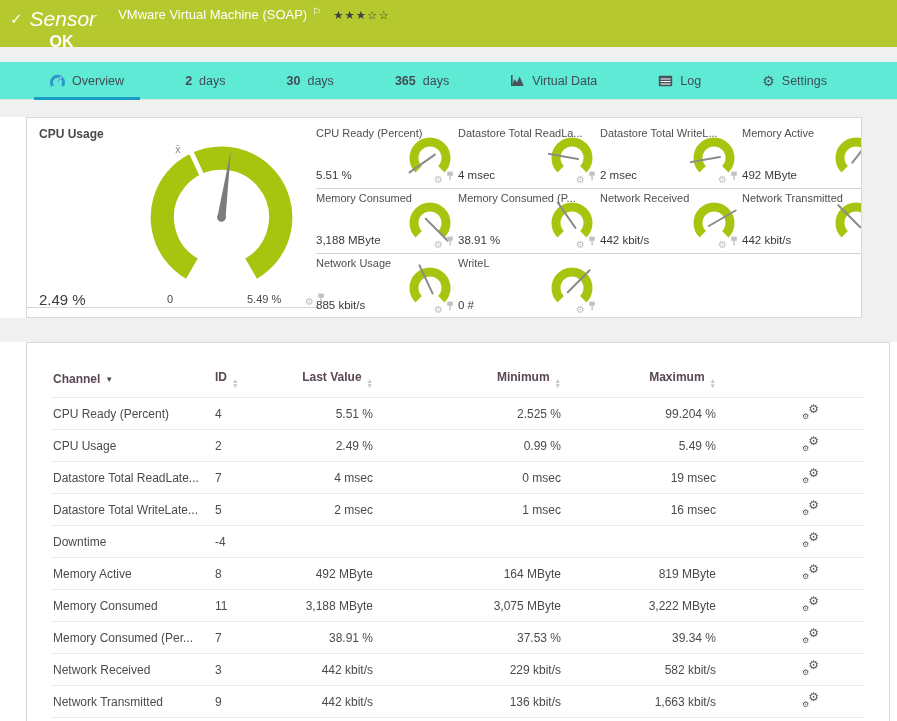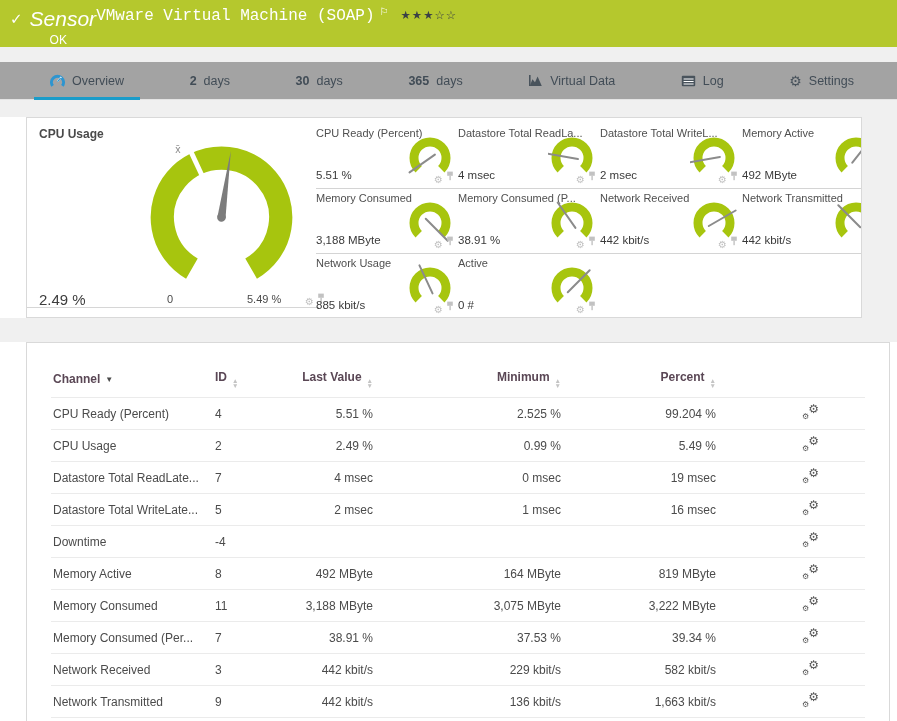--- a/index.html
+++ b/index.html
@@ -5,30 +5,30 @@
   * { margin:0; padding:0; box-sizing:border-box; }
   html,body { background:#fff; }
   body { font-family:"Liberation Sans","DejaVu Sans",sans-serif; }
   .page { position:relative; width:897px; height:721px; overflow:hidden; background:#fff; }
 
   
   .topbar { height:47px; background:#b5c82d; display:flex; align-items:flex-start; padding:7px 0 0 10px; color:#fff; }
   .check { font-size:15px; font-weight:bold; margin:3px 7px 0 0; }
   .trow { display:flex; align-items:flex-start; }
   .tkind { font-style:italic; font-size:21px; }
-  .tname { font-size:16px; margin-left:0;font-family:Liberation Mono, monospace; }
+  .tname { font-size:13px; margin-left:22px; }
   .tflag { font-size:10px; margin-left:5px; margin-top:-1px; cursor:pointer; }
   .tstars { margin-left:12px; font-size:11.5px; letter-spacing:1px; color:#3a4046; margin-top:1px; cursor:pointer; }
-  .tstatus { font-size:12px; font-weight:normal; margin:2px 0 7px 20px; }
+  .tstatus { font-size:16px; font-weight:bold; margin:2px 0 7px 20px; }
 
   .band { background:#f0f0f0; }
   .b1 { height:15px; } .b2 { height:17px; } .b3 { height:24px; }
 
   
-  .tabbar { height:38px; background:#a3a3a3; border-bottom:1px solid #e4e4e4; display:flex; justify-content:space-between; align-items:stretch; padding:0 37px 0 44px; }
+  .tabbar { height:38px; background:#5eead4; border-bottom:1px solid #e4e4e4; display:flex; justify-content:space-between; align-items:stretch; padding:0 64px 0 44px; }
   .tab { position:relative; display:flex; align-items:center; gap:7px; font-size:12.5px; color:#414c56; cursor:pointer; padding:0 6px; white-space:nowrap; }
   .tab .tnum { font-weight:bold; }
   .tab.active:after { content:""; position:absolute; left:-10px; right:-10px; bottom:-1px; height:3px; background:#1a9cc9; }
   .ticon { display:flex; align-items:center; }
 
   
   .gpanel { position:relative; margin-left:26px; width:836px; height:201px; background:#fff; border:1px solid #d9d9d9; overflow:hidden; }
   .gtitle { position:absolute; top:9px; left:12px; font-size:12px; font-weight:bold; color:#4a4a4a; }
   .bigsvg { position:absolute; left:112px; top:12px; }
   .bigval { position:absolute; left:12px; bottom:9px; font-size:15px; color:#3d3d3d; }
@@ -298,21 +298,21 @@
           <div class="gv">885 kbit/s</div>
           <div class="mini mini-abs">
             <span class="gear-glyph">⚙</span>
             <span><svg width="8" height="10" viewBox="0 0 8 10">
                 <rect x="1.2" y="0.6" width="5.6" height="4.2" fill="#c2c2c2"></rect>
                 <rect x="3.4" y="4.8" width="1.4" height="4.4" fill="#c2c2c2"></rect>
               </svg></span>
           </div>
         </div>
         <div class="gcell">
-          <div class="gt">Active</div>
+          <div class="gt">WriteL</div>
           <svg class="sg" width="48" height="48" viewBox="0 0 48 48">
             <path d="M12.7 37.3 A16 16 0 1 1 35.3 37.3" fill="none" stroke="#a7c50e" stroke-width="9"></path>
             <g transform="rotate(45 24 26)">
               <line x1="24" y1="32" x2="24" y2="1" stroke="#8b8b8b" stroke-width="2" stroke-linecap="round"></line>
             </g>
           </svg>
           <div class="gv">0 #</div>
           <div class="mini mini-abs">
             <span class="gear-glyph">⚙</span>
             <span><svg width="8" height="10" viewBox="0 0 8 10">
@@ -344,21 +344,21 @@
                 <i>▼</i>
               </span></th>
             <th class="r"><span>Last Value</span><span class="sortboth">
                 <i>▲</i>
                 <i>▼</i>
               </span></th>
             <th class="r"><span>Minimum</span><span class="sortboth">
                 <i>▲</i>
                 <i>▼</i>
               </span></th>
-            <th class="r"><span>Percent</span><span class="sortboth">
+            <th class="r"><span>Maximum</span><span class="sortboth">
                 <i>▲</i>
                 <i>▼</i>
               </span></th>
             <th><span></span></th>
           </tr>
         </thead>
       <tbody id="tbody">
           <tr>
             <td>CPU Ready (Percent)</td>
             <td>4</td>

